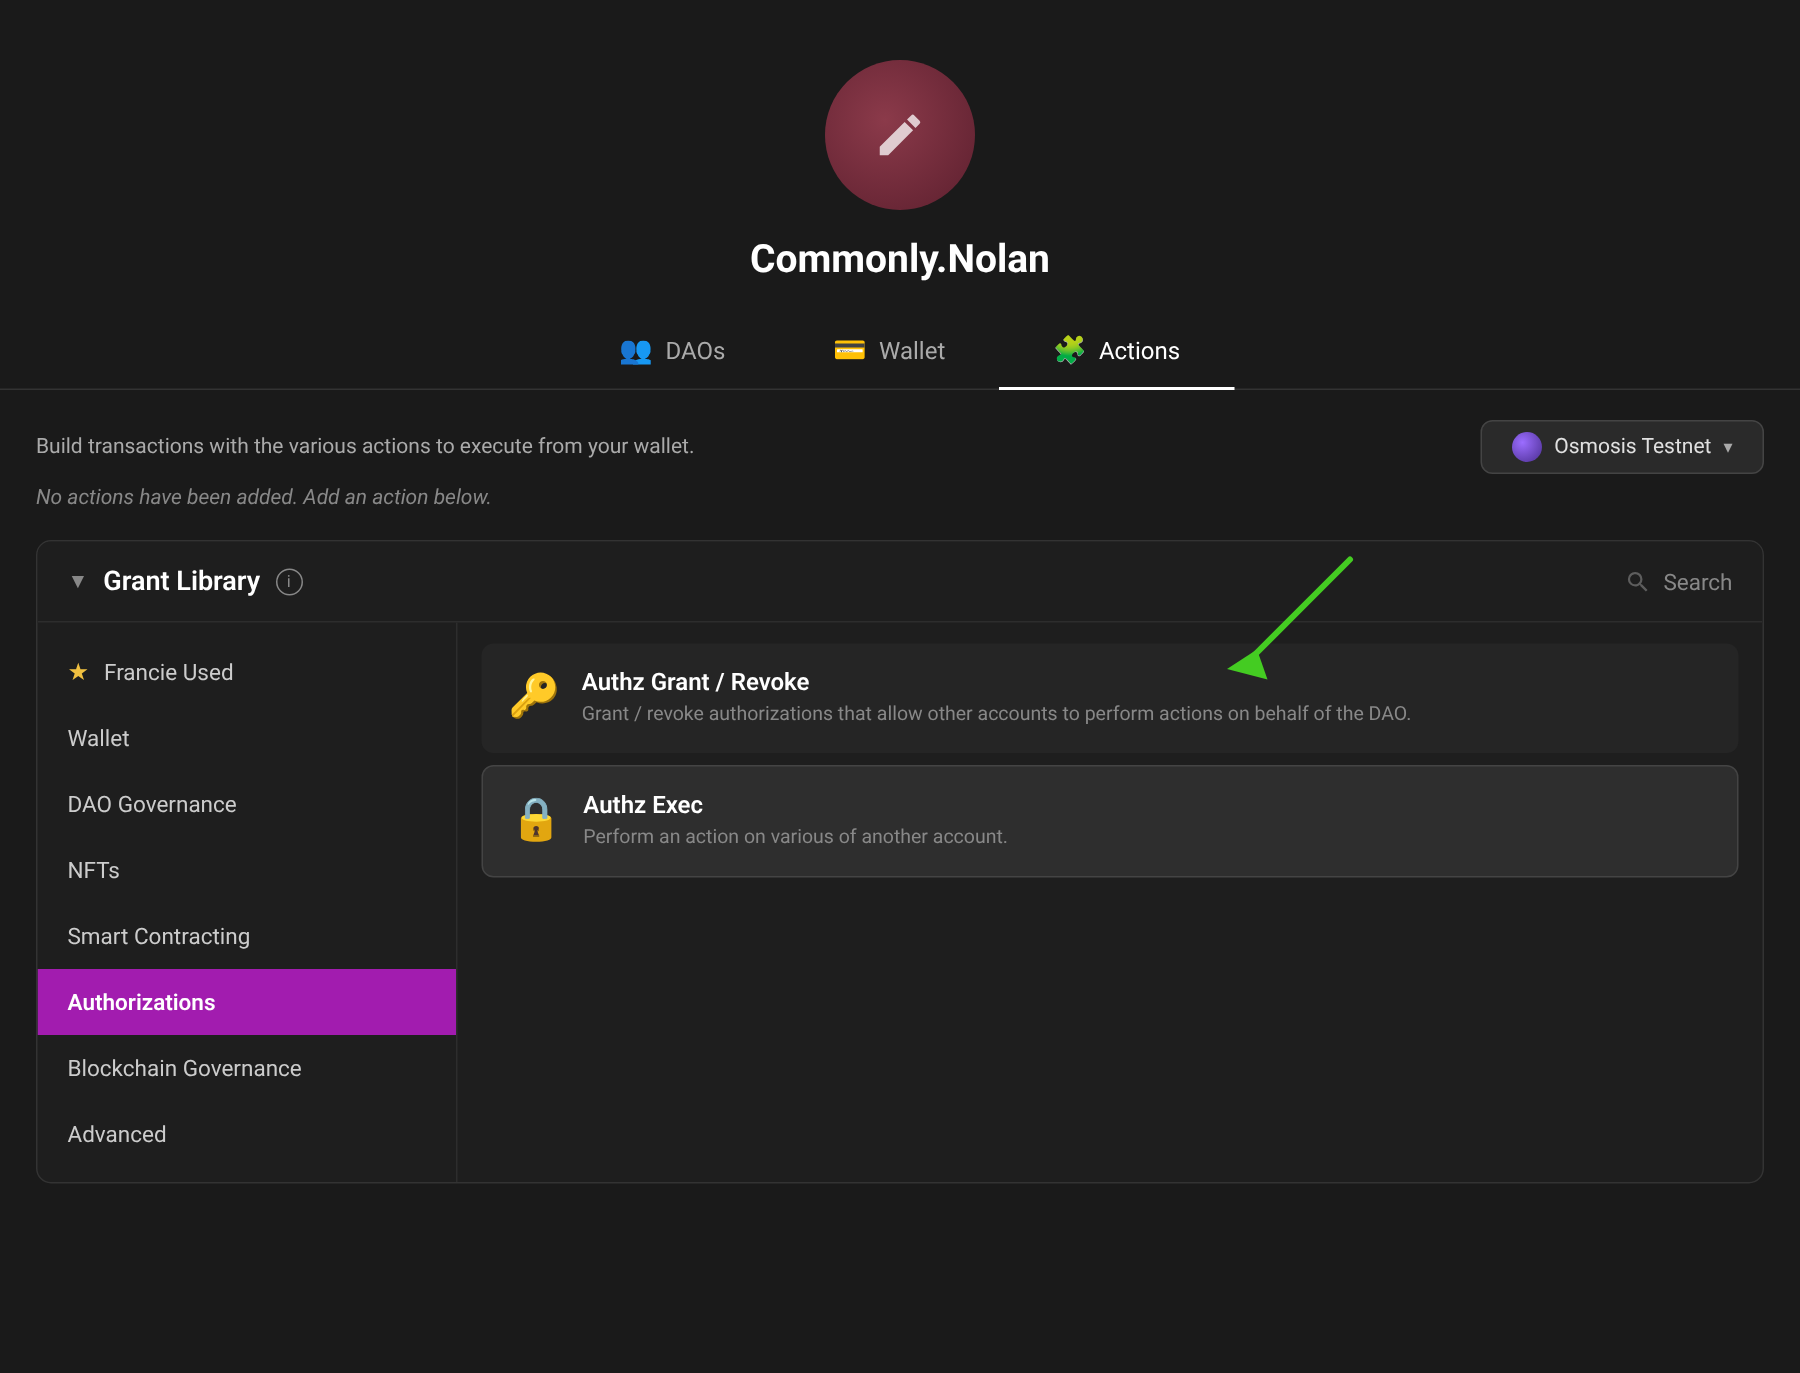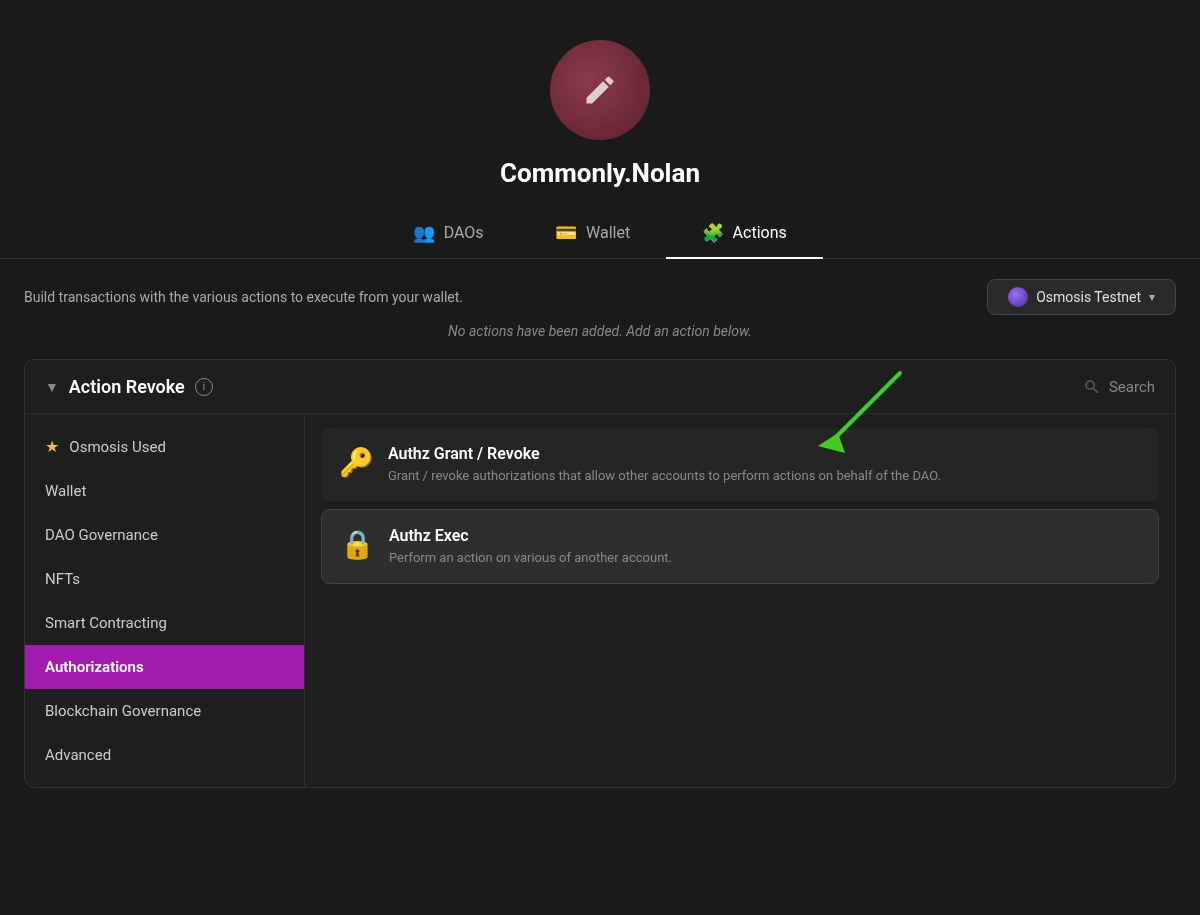--- a/index.html
+++ b/index.html
@@ -124,21 +124,20 @@
       border-radius: 50%;
       background: radial-gradient(circle at 35% 35%, #9b6dff, #4a2d8f);
       flex-shrink: 0;
     }
 
     .no-actions-text {
       font-size: 14px;
       color: #888;
       font-style: italic;
       margin-bottom: 20px;
-      text-align: center;
     }
 
     
     .action-library-panel {
       border: 1px solid #333;
       border-radius: 10px;
       overflow: hidden;
       background: #1e1e1e;
     }
 
@@ -344,39 +343,39 @@
       <span class="chevron-down">▾</span>
     </div>
   </div>
 
   <div class="no-actions-text">No actions have been added. Add an action below.</div>
 
   <div class="action-library-panel">
     <div class="panel-header">
       <div class="panel-header-left">
         <span class="collapse-arrow">▼</span>
-        <span class="panel-title">Action Revoke</span>
+        <span class="panel-title">Grant Library</span>
         <div class="info-icon">
           <span>i</span>
         </div>
       </div>
       <div class="search-box">
         <svg class="search-icon-svg" viewBox="0 0 24 24" fill="#888">
           <path d="M15.5 14h-.79l-.28-.27A6.471 6.471 0 0 0 16 9.5 6.5 6.5 0 1 0 9.5 16c1.61 0 3.09-.59 4.23-1.57l.27.28v.79l5 4.99L20.49 19l-4.99-5zm-6 0C7.01 14 5 11.99 5 9.5S7.01 5 9.5 5 14 7.01 14 9.5 11.99 14 9.5 14z"></path>
         </svg>
         <span>Search</span>
       </div>
     </div>
 
     <div class="panel-body">
 
       <div class="sidebar">
         <div class="sidebar-item">
           <span class="star-icon">★</span>
-          <span>Osmosis Used</span>
+          <span>Francie Used</span>
         </div>
         <div class="sidebar-item">
           <span>Wallet</span>
         </div>
         <div class="sidebar-item">
           <span>DAO Governance</span>
         </div>
         <div class="sidebar-item">
           <span>NFTs</span>
         </div>

